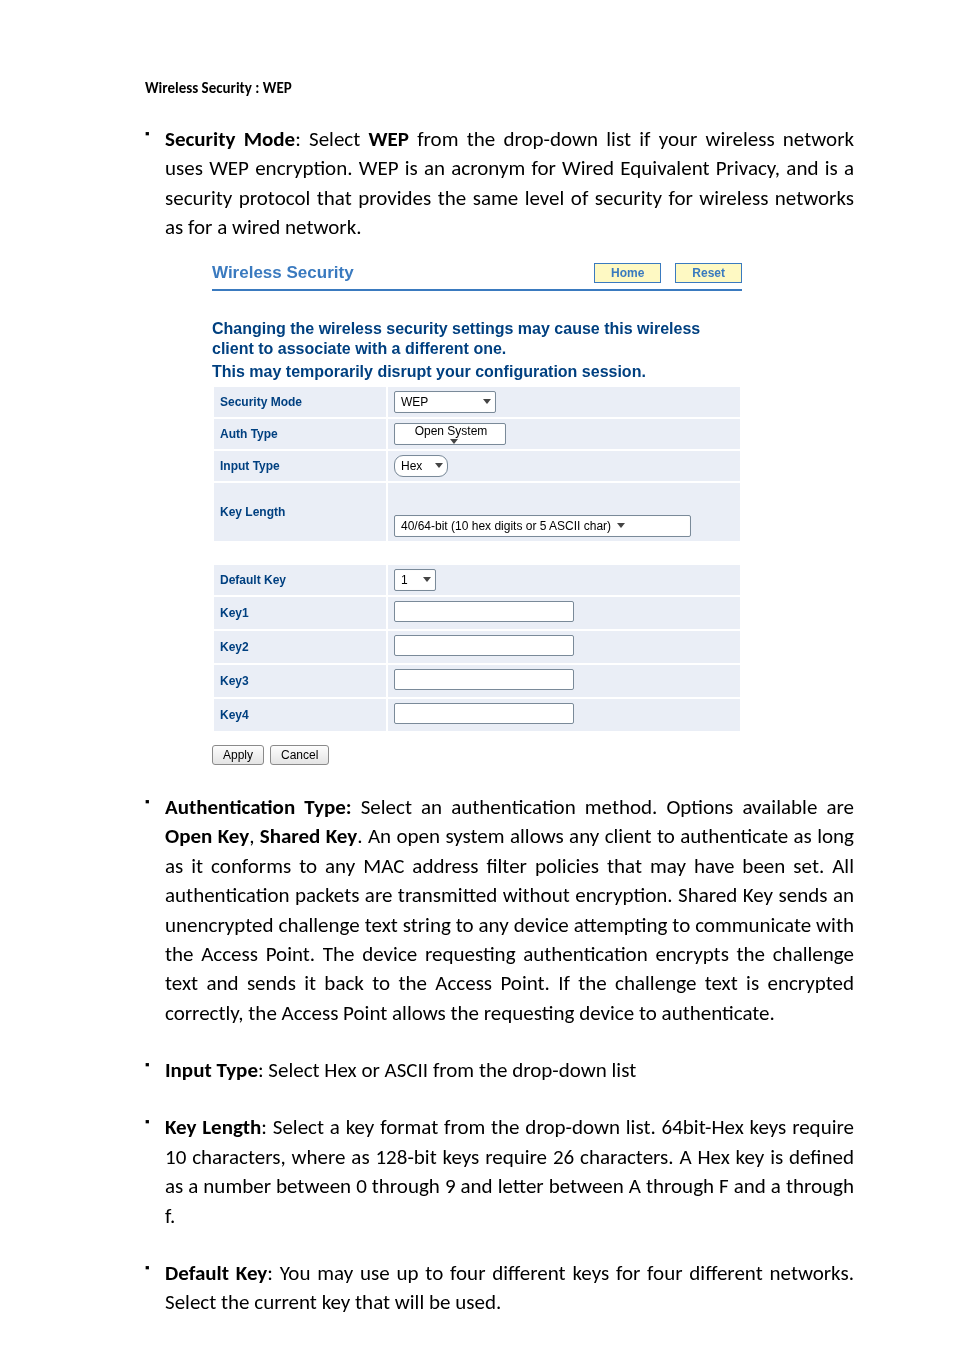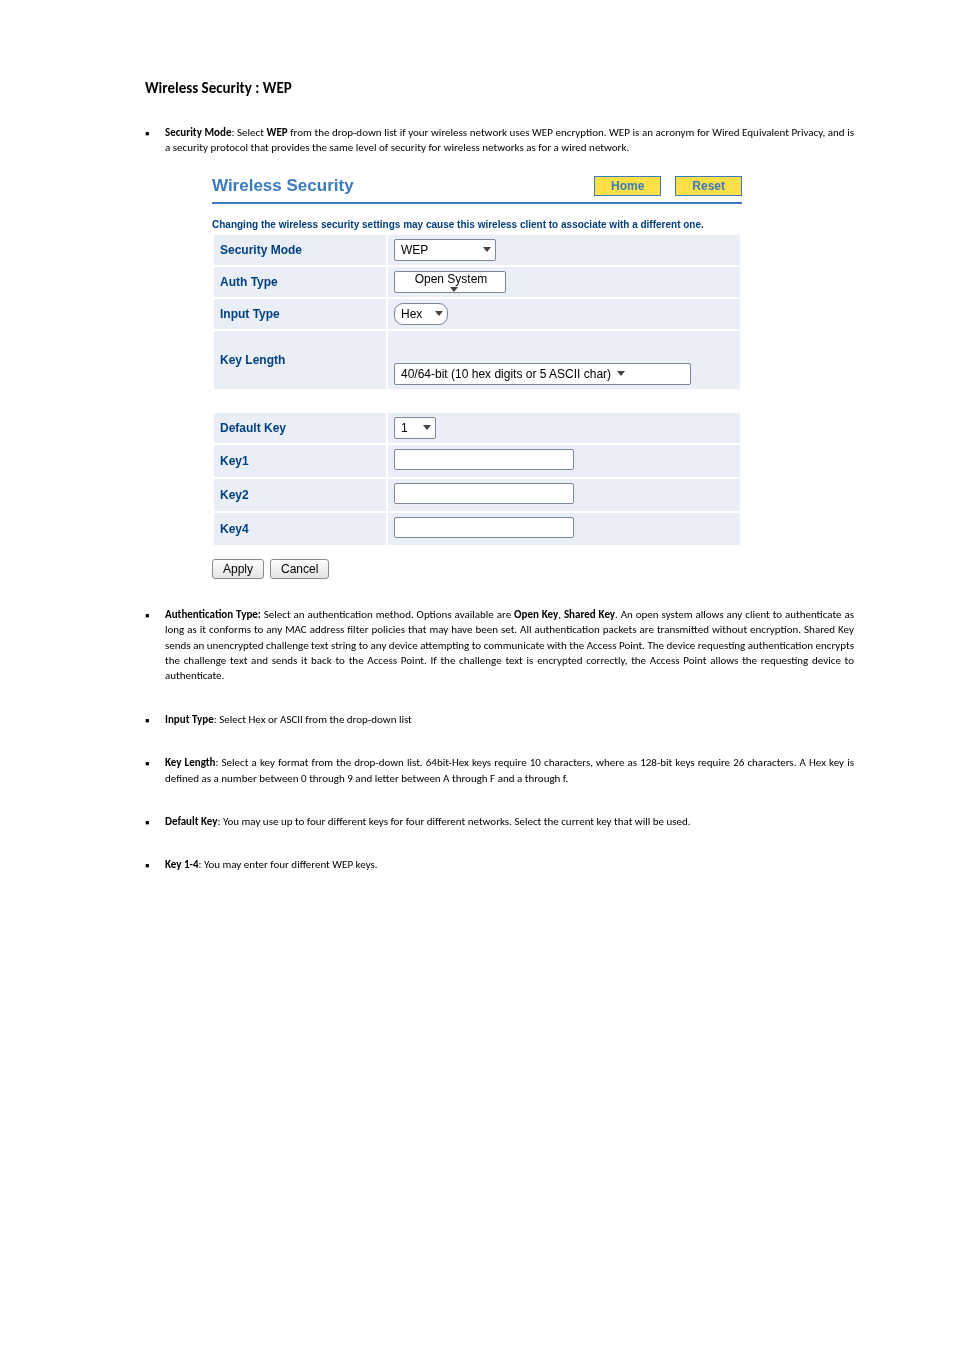--- a/index.html
+++ b/index.html
@@ -20,21 +20,21 @@
     margin-bottom: 18px;
   }
   ul.doc-list {
     list-style: none;
     padding: 0;
     margin: 0 0 20px 0;
   }
   ul.doc-list > li {
     position: relative;
     padding-left: 65px;
-    font-size: 11px;
+    font-size: 21px;
     line-height: 1.4;
     text-align: justify;
     margin-bottom: 4px;
     margin-top: 28px;
   }
   ul.doc-list > li::before {
     content: "▪";
     position: absolute;
     left: 45px;
     top: 0;
@@ -46,45 +46,45 @@
     width: 530px;
     font-family: Tahoma, Verdana, sans-serif;
     font-size: 12px;
   }
   .ui-header {
     display: flex;
     align-items: center;
     justify-content: space-between;
     padding-bottom: 6px;
     border-bottom: 2px solid #3a7abf;
-    margin-bottom: 14px;
+    margin-bottom: 28px;
   }
   .ui-title {
     color: #3a7abf;
     font-weight: bold;
     font-size: 17px;
     font-family: Tahoma, Verdana, sans-serif;
   }
   .ui-header-btns {
     display: flex;
     gap: 14px;
   }
   .hdr-btn {
     border: 1px solid #3a7abf;
     color: #3a7abf;
     padding: 2px 16px;
     font-size: 12px;
     font-weight: bold;
-    background: #fde047;
+    background: #fef9c3;
     display: inline-block;
   }
   .ui-note {
     color: #004080;
     font-weight: bold;
-    font-size: 10px;
+    font-size: 16px;
     line-height: 1.3;
     margin-bottom: 2px;
   }
   table.ui-table {
     width: 100%;
     border-collapse: collapse;
     border: 1px solid #fff;
   }
   table.ui-table td {
     padding: 4px 6px;
@@ -169,20 +169,21 @@
   <div class="router-ui">
     <div class="ui-header">
       <div class="ui-title">Wireless Security</div>
       <div class="ui-header-btns">
         <div class="hdr-btn">Home</div>
         <div class="hdr-btn">Reset</div>
       </div>
     </div>
 
     <div class="ui-note">Changing the wireless security settings may cause this wireless client to associate with a different one.</div>
+    <div class="ui-note">This may temporarily disrupt your configuration session.</div>
 
     <table class="ui-table">
       <tbody>
           <tr>
         <td class="label">Security Mode</td>
         <td class="field">
           <span class="select-like select-wide">
             <span>WEP</span>
             <span class="caret"></span>
           </span>
@@ -226,20 +227,24 @@
             <span class="caret"></span>
           </span>
         </td>
       </tr>
       <tr>
         <td class="label">Key1</td>
         <td class="field"><span class="text-input"></span></td>
       </tr>
       <tr>
         <td class="label">Key2</td>
+        <td class="field"><span class="text-input"></span></td>
+      </tr>
+      <tr>
+        <td class="label">Key3</td>
         <td class="field"><span class="text-input"></span></td>
       </tr>
       <tr>
         <td class="label">Key4</td>
         <td class="field"><span class="text-input"></span></td>
       </tr>
     </tbody>
       </table>
 
     <div class="btn-row">

